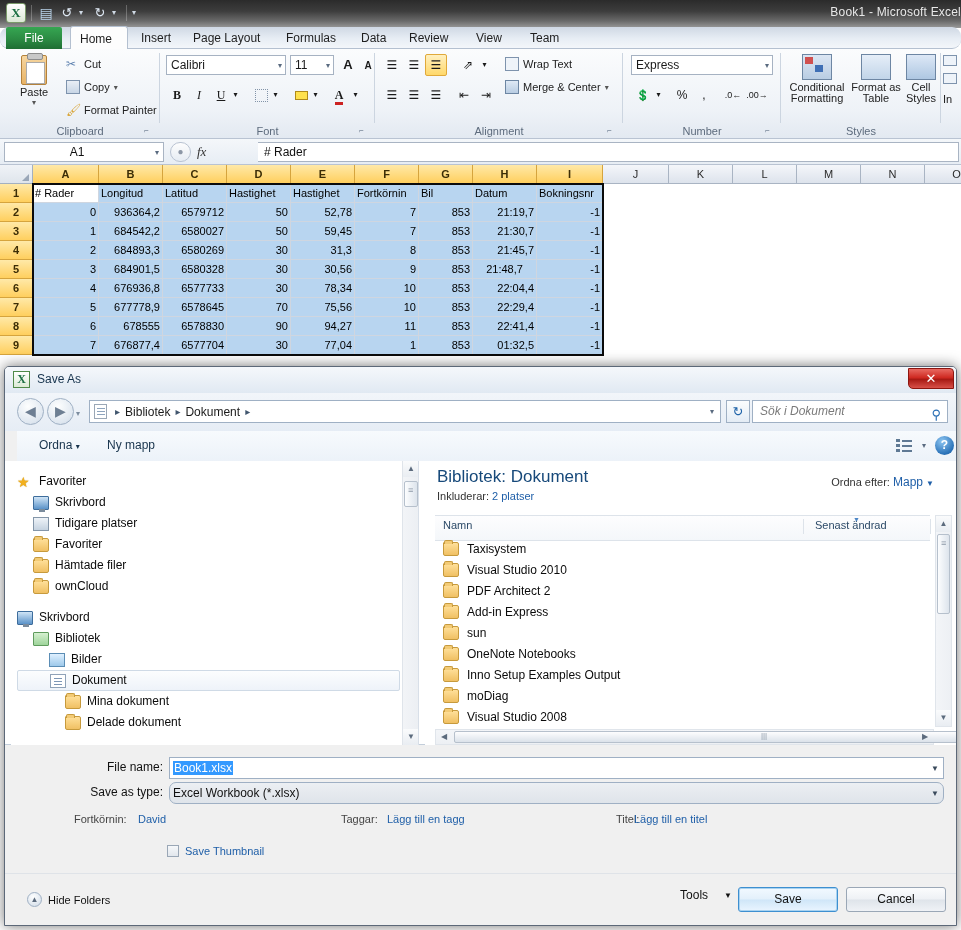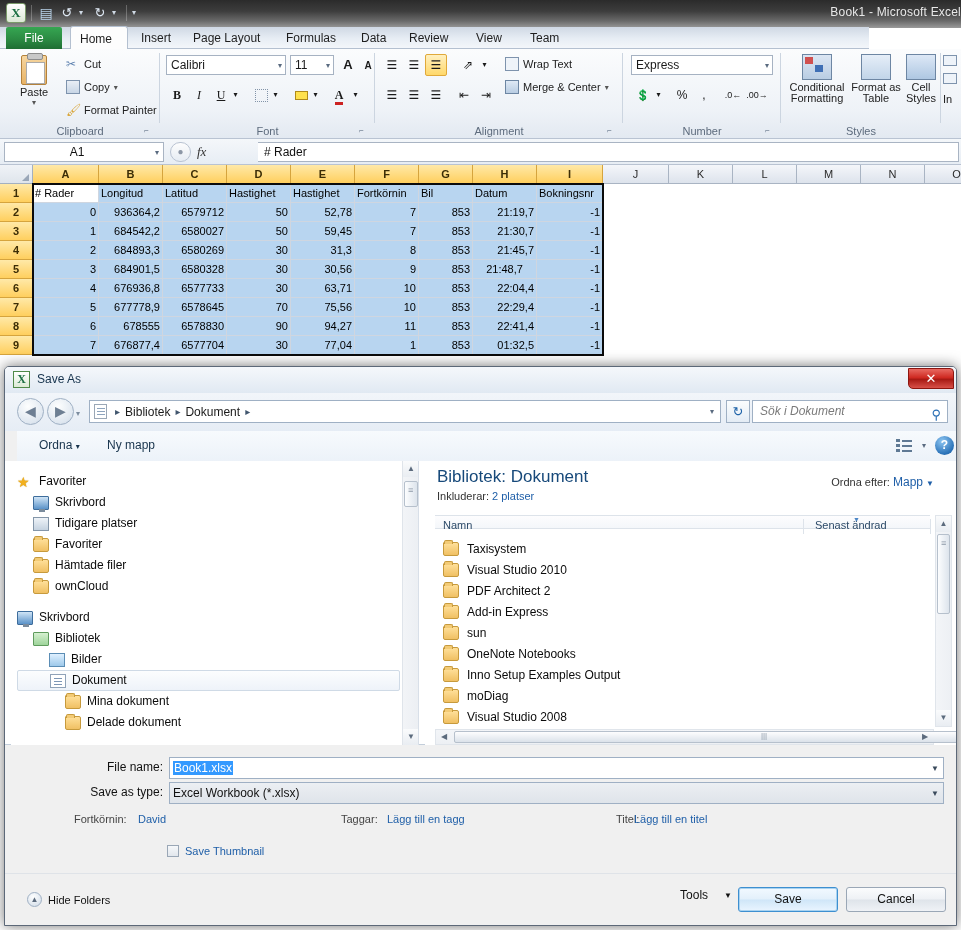--- a/index.html
+++ b/index.html
@@ -32,23 +32,24 @@
   }
   .qat-sep { width: 1px; height: 16px; background: rgba(255,255,255,.25); margin: 0 2px; }
   .qat-btn {
     width: 18px; height: 18px; text-align: center; line-height: 18px;
     color: #dfe9f4; font-size: 13px;
   }
   .qat-save { color:#b9d3ea; font-size: 14px; }
   .qat-caret { color:#cfd9e4; font-size: 8px; line-height:18px; width:9px; }
 
   .ribbon-tabs {
-    position: absolute; left: 0; top: 27px; width: 869px; height: 22px;
+    position: absolute; left: 0; top: 27px; width: 961px; height: 22px;
     background: linear-gradient(to bottom,#cfd8e4 0%,#e7edf4 55%,#f3f6fa 100%);
     border-bottom: 1px solid #b4c0d0;
+    border-radius: 9px;
   }
   .tab {
     position: absolute; top: 0; height: 22px; line-height: 22px;
     font-size: 12px; color: #1e1e1e; padding: 0 9px; white-space: nowrap;
   }
   .tab.file {
     left: 6px; width: 56px; text-align: center; color: #fff; padding: 0;
     background: linear-gradient(to bottom,#36a652 0%,#2b8b43 55%,#1f6e33 100%);
     border-radius: 2px 2px 0 0;
   }
@@ -337,21 +338,21 @@
   .fp-header { position: absolute; left: 12px; top: 6px; right: 10px; height: 48px; }
   .fp-title { font-size: 17px; color: #17497a; }
   .fp-sub { font-size: 11px; color: #333; margin-top: 3px; }
   .fp-sub a { color: #1f5fa8; text-decoration: none; }
   .fp-arrange {
     position: absolute; right: 22px; top: 14px; font-size: 11px; color: #333;
   }
   .fp-arrange b { color: #1f5fa8; font-weight: normal; font-size: 12px; }
 
   .fp-cols {
-    position: absolute; left: 10px; top: 54px; right: 26px; height: 14px;
+    position: absolute; left: 10px; top: 54px; right: 26px; height: 26px;
     border-top: 1px solid #dde3ea; border-bottom: 1px solid #dde3ea;
     background: linear-gradient(to bottom,#fdfdfe,#f4f7fa);
   }
   .fp-col { position: absolute; top: 3px; font-size: 11px; color: #2c4a68; }
   .fp-col-div { position: absolute; top: 3px; width: 1px; height: 15px; background: #dde3ea; }
   .sort-marker {
     position: absolute; top: 0; font-size: 7px; color: #4c86c6;
   }
 
   .fp-list { position: absolute; left: 10px; top: 77px; right: 26px; bottom: 18px; overflow: hidden; }
@@ -700,21 +701,21 @@
           <div class="cell sel num" style="left: 227px; width: 64px; top: 95px;">30</div>
           <div class="cell sel num" style="left: 291px; width: 64px; top: 95px;">30,56</div>
           <div class="cell sel num" style="left: 355px; width: 64px; top: 95px;">9</div>
           <div class="cell sel num" style="left: 419px; width: 54px; top: 95px;">853</div>
           <div class="cell sel num" style="left: 473px; width: 64px; top: 95px; text-align: center;">21:48,7</div>
           <div class="cell sel num" style="left: 537px; width: 66px; top: 95px;">-1</div>
           <div class="cell sel num" style="left: 33px; width: 66px; top: 114px;">4</div>
           <div class="cell sel num" style="left: 99px; width: 64px; top: 114px;">676936,8</div>
           <div class="cell sel num" style="left: 163px; width: 64px; top: 114px;">6577733</div>
           <div class="cell sel num" style="left: 227px; width: 64px; top: 114px;">30</div>
-          <div class="cell sel num" style="left: 291px; width: 64px; top: 114px;">63,71</div>
+          <div class="cell sel num" style="left: 291px; width: 64px; top: 114px;">78,34</div>
           <div class="cell sel num" style="left: 355px; width: 64px; top: 114px;">10</div>
           <div class="cell sel num" style="left: 419px; width: 54px; top: 114px;">853</div>
           <div class="cell sel num" style="left: 473px; width: 64px; top: 114px;">22:04,4</div>
           <div class="cell sel num" style="left: 537px; width: 66px; top: 114px;">-1</div>
           <div class="cell sel num" style="left: 33px; width: 66px; top: 133px;">5</div>
           <div class="cell sel num" style="left: 99px; width: 64px; top: 133px;">677778,9</div>
           <div class="cell sel num" style="left: 163px; width: 64px; top: 133px;">6578645</div>
           <div class="cell sel num" style="left: 227px; width: 64px; top: 133px;">70</div>
           <div class="cell sel num" style="left: 291px; width: 64px; top: 133px;">75,56</div>
           <div class="cell sel num" style="left: 355px; width: 64px; top: 133px;">10</div>
@@ -949,21 +950,21 @@
     </div>
 
     <div class="dlg-form">
       <div class="form-label" style="left:30px;top:14px;width:128px;">File name:</div>
       <div class="form-field" style="left:164px;top:11px;right:12px;">
         <span class="fn-sel">Book1.xlsx</span>
         <span class="ff-arrow">▼</span>
       </div>
 
       <div class="form-label" style="left:30px;top:39px;width:128px;">Save as type:</div>
-      <div class="form-field readonly" style="left:164px;top:36px;right:12px;">
+      <div class="form-field readonly" style="left:164px;top:36px;right:12px;border-radius:7px;">
         <span>Excel Workbook (*.xlsx)</span>
         <span class="ff-arrow">▼</span>
       </div>
 
       <div class="meta-label" style="left:69px;top:67px;">Fortkörnin:</div>
       <div class="meta-link" style="left:133px;top:67px;">David</div>
 
       <div class="meta-label" style="left:336px;top:67px;">Taggar:</div>
       <div class="meta-link" style="left:382px;top:67px;">Lägg till en tagg</div>
 

